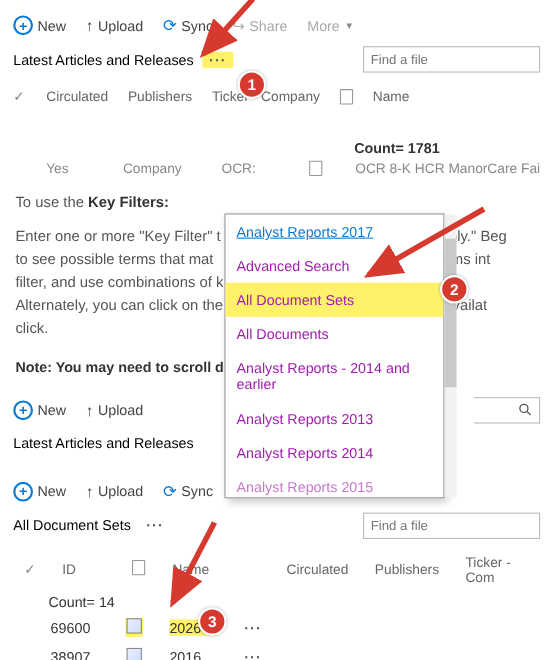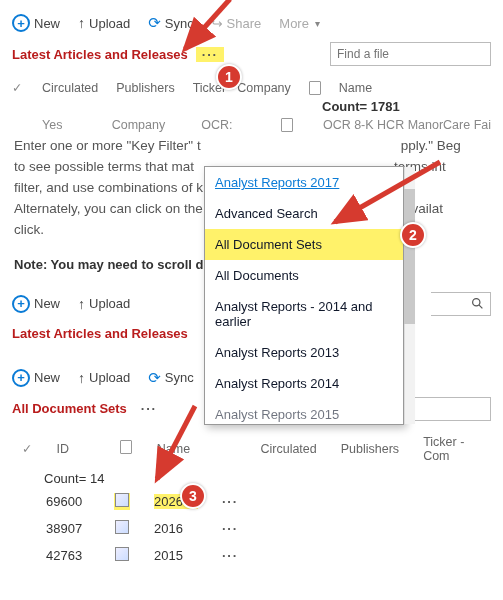--- a/index.html
+++ b/index.html
@@ -3,39 +3,39 @@
 <meta charset="utf-8">
 <style>
   * { box-sizing: border-box; margin: 0; padding: 0; }
   body { font-family: "Segoe UI", Arial, sans-serif; font-size: 13px; color: #333; width: 503px; background: #fff; }
   .section { padding: 8px 12px 4px; position: relative; }
   .toolbar { display: flex; align-items: center; gap: 18px; padding: 6px 0; color: #555; }
   .tool { display: flex; align-items: center; gap: 4px; color: #444; cursor: pointer; }
   .tool.disabled { color: #aaa; }
   .plus-circle { width:18px; height:18px; border:2px solid #0a7bd6; border-radius:50%; display:flex; align-items:center; justify-content:center; color:#0a7bd6; font-weight:bold; font-size:13px; line-height:1;}
   .view-row { display:flex; align-items:center; gap:8px; padding:4px 0 8px; }
-  .view-title { color:#b91c1c; font-weight:700; }
+  .view-title { color:#000000; font-weight:400; }
   .ellipsis { padding:0 6px; color:#555; font-weight:bold; letter-spacing:1px; }
   .hl { background:#fff26a; }
   .searchbox { display:flex; align-items:center; border:1px solid #bbb; height:24px; width:161px; padding:0 6px; }
   .searchbox input { border:none; outline:none; flex:1; font-size:12px; color:#666; background:transparent;}
   .mag { width:13px; height:13px; }
   .mag circle { fill:none; stroke:#555; stroke-width:1.5; }
   .mag line { stroke:#555; stroke-width:1.5; }
   .colhead { display:flex; gap:18px; color:#666; padding:6px 0 4px; font-size:12.5px; align-items:center;}
   .check { width:12px; color:#888; }
   .page-icon { width:12px; height:14px; border:1px solid #999; border-radius:1px; display:inline-block; position:relative; }
-  .count-row { padding-left: 180px; font-weight:600; padding-bottom:4px;}
+  .count-row { padding-left: 180px; font-weight:600; padding-bottom:4px;margin-top:28px;}
   .faded-row { color:#888; display:flex; gap:30px; padding-left:30px; font-size:12.5px; overflow:hidden; white-space:nowrap;}
   .para { color:#555; padding:10px 14px; line-height:1.55; font-size:13.5px;}
   .para b { color:#333; }
   .note { font-weight:600; color:#333; padding:6px 14px 12px;}
   
   .dropdown { position:absolute; left:204px; top:192px; width:200px; background:#fff; border:1px solid #999; box-shadow:3px 3px 8px rgba(0,0,0,.25); z-index:5; }
-  .dropdown .dd-item { padding:8px 10px; font-size:13px; color:#0f172a; cursor:pointer; }
+  .dropdown .dd-item { padding:8px 10px; font-size:13px; color:#a21caf; cursor:pointer; }
   .dropdown .dd-item.link { color:#0a7bd6; text-decoration:underline; }
   .dropdown .dd-item.sel { background:#fff26a; }
   .scrollbar { position:absolute; right:-12px; top:0; width:11px; height:100%; background:#f2f2f2; border-left:1px solid #ddd;}
   .scroll-thumb { position:absolute; right:-12px; top:22px; width:11px; height:135px; background:#c9c9c9;}
   
   .callout { position:absolute; width:26px; height:26px; border-radius:50%; background:#d63a2f; border:2px solid #fff; color:#fff; font-weight:600; display:flex; align-items:center; justify-content:center; font-size:14px; z-index:10; box-shadow:0 0 3px rgba(0,0,0,.3);}
   .arrow { position:absolute; z-index:9; }
   
   .section3-wrap { padding-top:10px;}
   .datahead { display:flex; gap:24px; color:#666; padding:6px 6px 4px 10px; font-size:12.5px; align-items:center;}
@@ -112,20 +112,23 @@
   <div class="faded-row">
     <span style="width:40px;">Yes</span>
     <span style="width:60px;">Company</span>
     <span style="width:50px;">OCR:</span>
     <span class="page-icon"></span>
     <span>OCR 8-K HCR ManorCare Fai</span>
   </div>
 </div>
 
 <div style="position:relative;">
+  <div class="para">
+    <span>To use the </span><b>Key Filters:</b>
+  </div>
   <div class="para" style="padding-top:0;">
     <span>Enter one or more "Key Filter" t</span><span style="display:inline-block; width:200px;"></span><span>pply." Beg</span><br>
     <span>to see possible terms that mat</span><span style="display:inline-block; width:200px;"></span><span>terms int</span><br>
     <span>filter, and use combinations of k</span><span style="display:inline-block; width:188px;"></span><span>ch.</span><br>
     <span>Alternately, you can click on the</span><span style="display:inline-block; width:186px;"></span><span>of availat</span><br>
     <span>click.</span>
   </div>
   <div class="note">Note: You may need to scroll d</div>
 
   <svg class="arrow" style="left:320px; top:18px; width:140px; height:80px;" viewBox="0 0 140 80">

